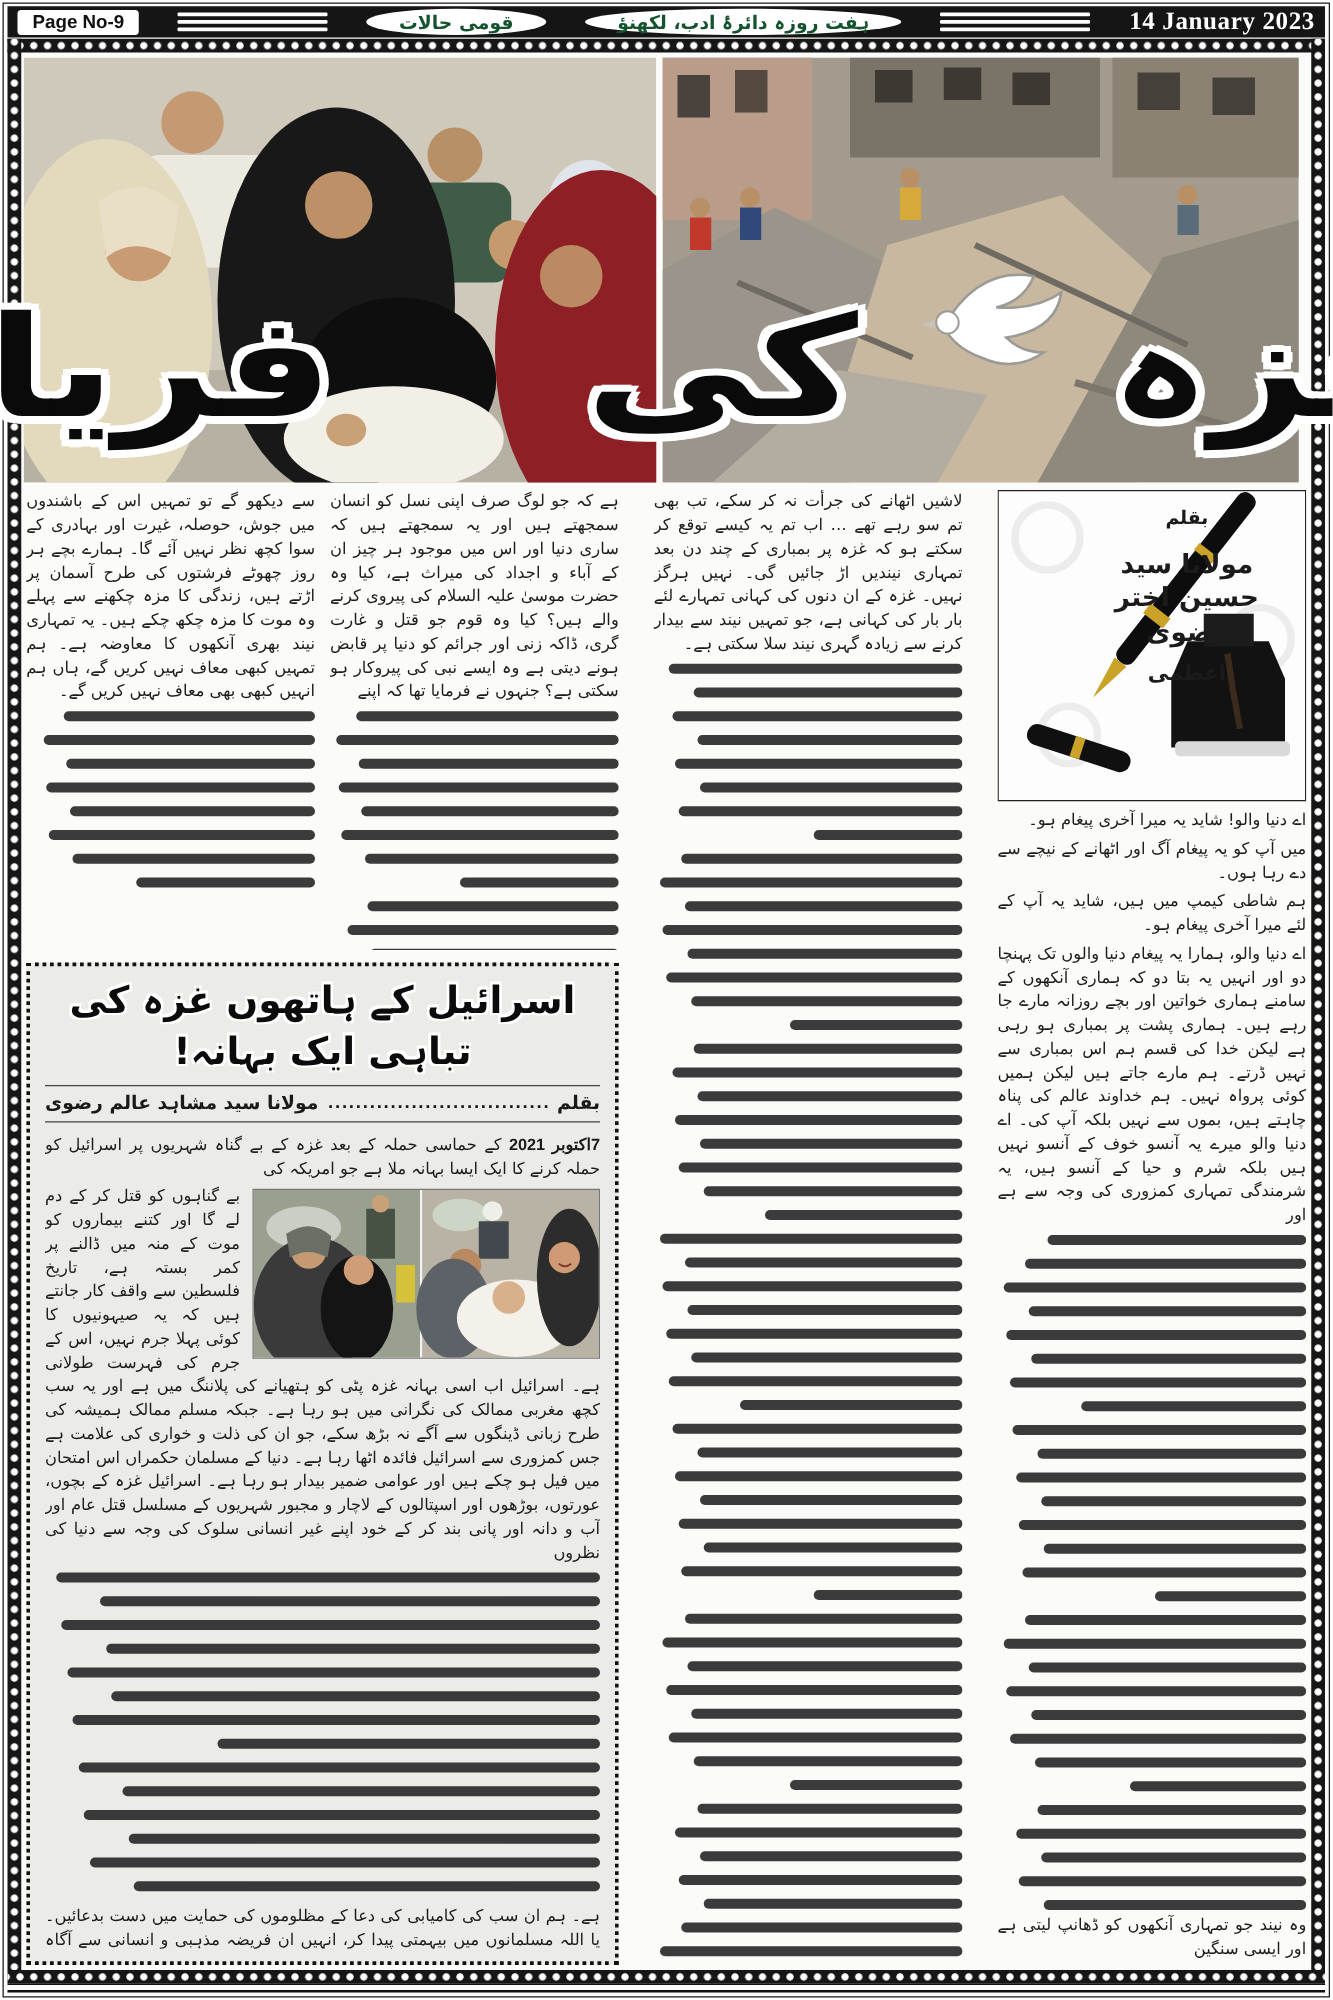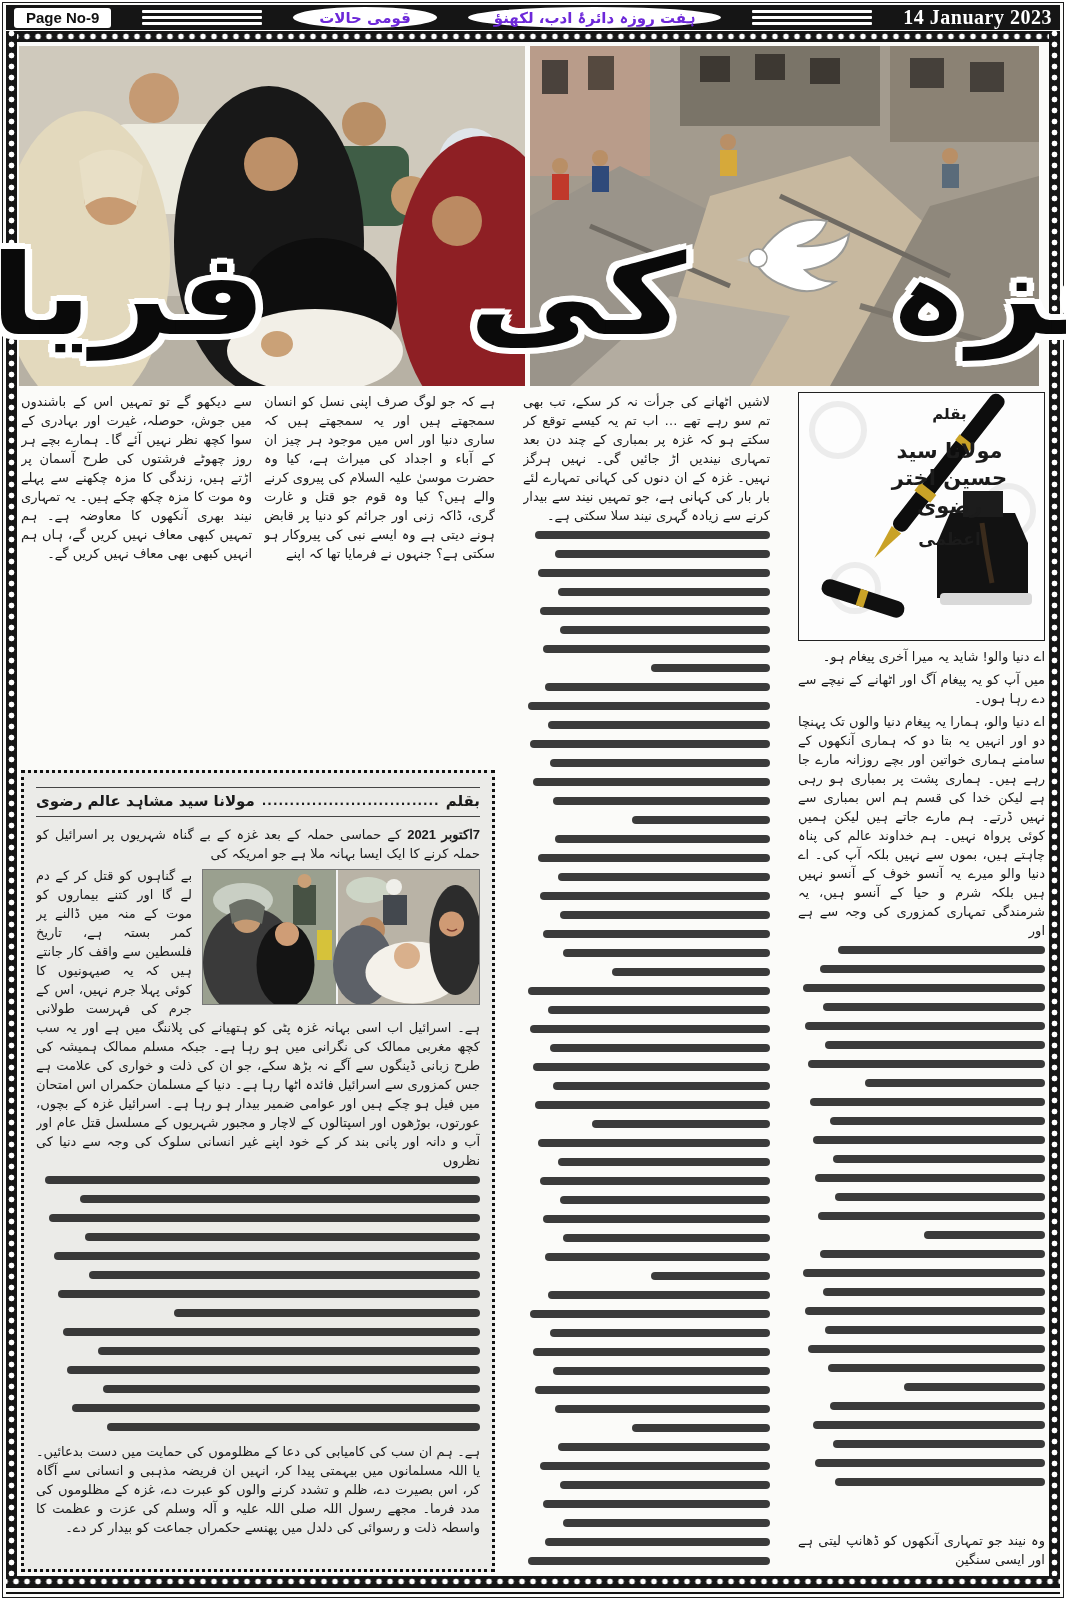--- a/index.html
+++ b/index.html
@@ -20,42 +20,42 @@
   .chain-bottom{bottom:13px;left:6px;right:6px;height:11px;}
   .bot-lines{position:absolute;bottom:6px;left:6px;right:6px;height:4px;
     border-top:1px solid #111;border-bottom:2.5px solid #111;}
   
   .header{position:absolute;top:5px;left:6px;right:6px;height:25px;background:#151515;
     display:flex;align-items:center;justify-content:space-between;padding:0 8px;box-sizing:border-box;}
   .pageno{background:#fff;color:#111;font-family:"Liberation Sans",sans-serif;
     font-weight:bold;font-size:15px;padding:1px 12px;border-radius:3px;line-height:18px;}
   .triple{width:120px;height:15px;display:flex;flex-direction:column;justify-content:space-between;}
   .triple i{display:block;height:3px;background:#fff;border-radius:1px;}
-  .oval{background:#fff;color:#6d28d9;font-weight:bold;font-size:15px;line-height:20px;
+  .oval{background:#fff;color:#14532d;font-weight:bold;font-size:15px;line-height:20px;
     border-radius:50%;padding:0 26px;height:21px;direction:rtl;white-space:nowrap;
     display:flex;align-items:center;justify-content:center;}
   .date{color:#fff;font-family:"Liberation Serif",serif;font-weight:bold;font-size:20px;letter-spacing:.5px;}
   
   .photos{position:absolute;top:46px;left:19px;right:19px;height:340px;display:flex;gap:5px;}
   .photos svg{display:block;height:340px;}
   
   .headline{position:absolute;top:205px;left:30px;right:30px;height:180px;z-index:5;
     display:flex;justify-content:space-between;align-items:center;direction:rtl;
     transform:scaleX(1.22);transform-origin:center;pointer-events:none;}
   .headline span{
     font-size:112px;font-weight:bold;color:#0a0a0a;line-height:1;
     text-shadow:-5px -5px 0 #fff,5px -5px 0 #fff,-5px 5px 0 #fff,5px 5px 0 #fff,
       -6px 0 0 #fff,6px 0 0 #fff,0 -6px 0 #fff,0 6px 0 #fff;}
   
   .content{position:absolute;top:392px;left:21px;right:21px;bottom:28px;
     display:flex;direction:rtl;gap:28px;}
   .col{width:247px;flex:0 0 247px;display:flex;flex-direction:column;overflow:hidden;}
   .left-half{flex:1;display:flex;flex-direction:column;overflow:hidden;}
   .upper-row{height:368px;display:flex;direction:rtl;gap:12px;overflow:hidden;flex:0 0 368px;}
-  .upper-row .ucol{flex:1;display:flex;flex-direction:row;overflow:hidden;}
+  .upper-row .ucol{flex:1;display:flex;flex-direction:column;overflow:hidden;}
   .urdu{direction:rtl;font-size:13px;line-height:19px;text-align:justify;color:#1b1b1b;}
   .urdu p{margin:0 0 3px;}
   .sim{flex:1 1 auto;overflow:hidden;padding-top:3px;}
   .sl{height:8px;background:#262626;border-radius:4px;margin-bottom:11px;opacity:.9;}
   
   .pen-box{height:247px;flex:0 0 247px;border:1.5px solid #222;background:#fdfdfd;
     position:relative;overflow:hidden;margin-bottom:6px;}
   .pen-box .wm{position:absolute;border:6px solid #ececec;border-radius:50%;}
   .pen-text{position:absolute;top:12px;right:14px;left:70px;direction:rtl;text-align:center;}
   .pen-text .b1{font-size:15px;font-weight:bold;}
@@ -207,20 +207,21 @@
       </svg>
       <div class="pen-text">
         <div class="b1">بقلم</div>
         <div class="b2">مولانا سید حسین اختر رضوی</div>
         <div class="b3">اعظمی</div>
       </div>
     </div>
     <div class="quote">
       <p>اے دنیا والو! شاید یہ میرا آخری پیغام ہو۔</p>
       <p>میں آپ کو یہ پیغام آگ اور اٹھانے کے نیچے سے دے رہا ہوں۔</p>
+      <p>ہم شاطی کیمپ میں ہیں، شاید یہ آپ کے لئے میرا آخری پیغام ہو۔</p>
     </div>
     <p>اے دنیا والو، ہمارا یہ پیغام دنیا والوں تک پہنچا دو اور انہیں یہ بتا دو کہ ہماری آنکھوں کے سامنے ہماری خواتین اور بچے روزانہ مارے جا رہے ہیں۔ ہماری پشت پر بمباری ہو رہی ہے لیکن خدا کی قسم ہم اس بمباری سے نہیں ڈرتے۔ ہم مارے جاتے ہیں لیکن ہمیں کوئی پرواہ نہیں۔ ہم خداوند عالم کی پناہ چاہتے ہیں، بموں سے نہیں بلکہ آپ کی۔ اے دنیا والو میرے یہ آنسو خوف کے آنسو نہیں ہیں بلکہ شرم و حیا کے آنسو ہیں، یہ شرمندگی تمہاری کمزوری کی وجہ سے ہے اور</p>
     <div class="sim">
         <div class="sl" style="width: 84%;"></div>
         <div class="sl" style="width: 91%;"></div>
         <div class="sl" style="width: 98%;"></div>
         <div class="sl" style="width: 90%;"></div>
         <div class="sl" style="width: 97%;"></div>
         <div class="sl" style="width: 89%;"></div>
         <div class="sl" style="width: 96%;"></div>
@@ -338,20 +339,21 @@
             <div class="sl" style="width: 93%;"></div>
             <div class="sl" style="width: 85%;"></div>
             <div class="sl" style="width: 92%;"></div>
             <div class="sl" style="width: 84%;"></div>
             <div class="sl" style="width: 62%;"></div>
           </div>
       </div>
     </div>
 
     <div class="a2box">
+      <div class="a2title">اسرائیل کے ہاتھوں غزہ کی تباہی ایک بہانہ!</div>
       <hr class="a2hr">
       <div class="a2byline">
         <span>بقلم</span>
         <span class="dots">....................................................................</span>
         <span>مولانا سید مشاہد عالم رضوی</span>
       </div>
       <hr class="a2hr">
       <div class="a2body urdu">
         <p><span class="lead-bold">7اکتوبر 2021</span><span> کے حماسی حملہ کے بعد غزہ کے بے گناہ شہریوں پر اسرائیل کو حملہ کرنے کا ایک ایسا بہانہ ملا ہے جو امریکہ کی</span></p>
         <svg class="inline-photo" viewBox="0 0 552 268">

